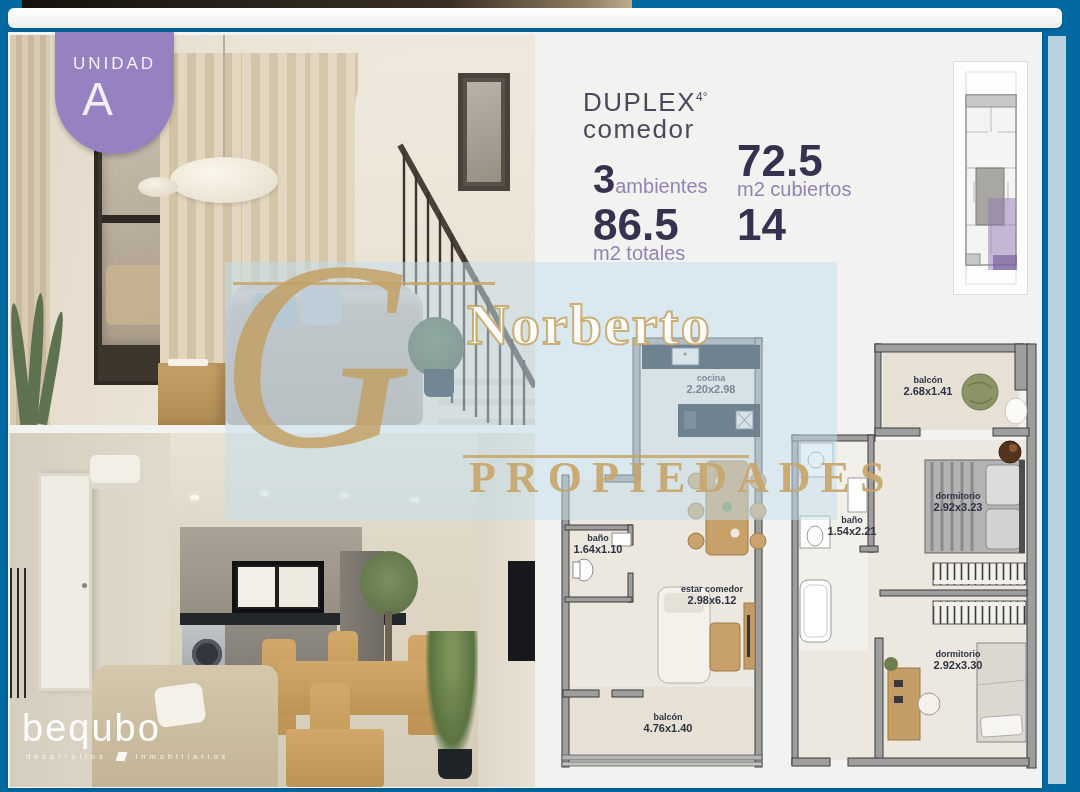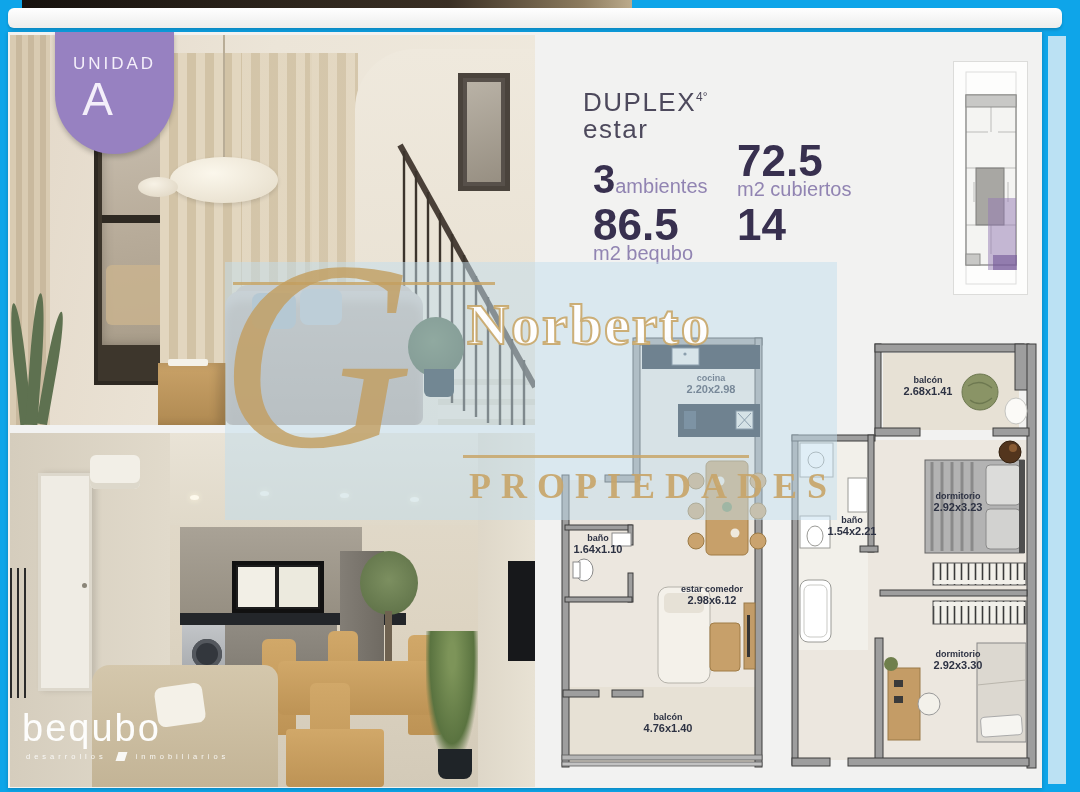--- a/index.html
+++ b/index.html
@@ -1,17 +1,17 @@
 <!DOCTYPE html>
 <html><head>
 <meta charset="utf-8">
 <style>
   * { margin:0; padding:0; box-sizing:border-box; }
   html,body { width:1080px; height:792px; background:#e7e7e6; font-family:"Liberation Sans",sans-serif; overflow:hidden; }
-  #canvas { position:relative; width:1080px; height:792px; background:#0ea5e9; }
+  #canvas { position:relative; width:1080px; height:792px; background:#0369a1; }
   .abs { position:absolute; }
 
   
   .top-remnant { left:22px; top:0; width:610px; height:8px;
     background:linear-gradient(90deg,#17120e,#2e261d 45%,#3a2f24 70%,#8d7c5f 92%,#bcab8c); }
   .top-sheet { left:8px; top:8px; width:1054px; height:20px; border-radius:6px;
     background:linear-gradient(#ffffff,#ededec); box-shadow:0 2px 3px rgba(0,0,0,.18); }
   .page { left:8px; top:32px; width:1034px; height:756px; background:#f2f2f1;
     box-shadow:0 1px 4px rgba(0,0,0,.22); overflow:hidden; }
   .right-strip { left:1048px; top:36px; width:18px; height:748px; background:#f6f6f5; opacity:.75; }
@@ -131,22 +131,22 @@
 
   
   .watermark { left:217px; top:230px; width:612px; height:258px;
     background:rgba(193,222,238,.50); }
   .wm-line { position:absolute; background:#c8a668; opacity:.85; height:3px; }
   .wm-g { position:absolute; left:-6px; top:-42px; font-family:"Liberation Serif",serif; font-style:italic;
     font-size:270px; line-height:270px; color:#c39e5f; opacity:.8; }
   .wm-name { position:absolute; left:242px; font-family:"Liberation Serif",serif; font-weight:700;
     font-size:58px; line-height:58px; color:rgba(255,255,255,.96);
     -webkit-text-stroke:2px rgba(200,166,104,.9); letter-spacing:2px; }
-  .wm-sub { position:absolute; left:244px; top:203px; font-family:"Liberation Serif",serif; font-weight:700;
-    font-size:36px; color:#c8a66b; letter-spacing:10px; opacity:.92; }
+  .wm-sub { position:absolute; left:244px; top:190px; font-family:"Liberation Serif",serif; font-weight:700;
+    font-size:44px; color:#c8a66b; letter-spacing:10px; opacity:.92; }
 
   
   .bequbo { left:14px; top:672px; color:#fdfdfc; }
   .bequbo .word { font-size:38px; font-weight:400; letter-spacing:2px; line-height:48px; }
   .bequbo .tag { display:flex; align-items:center; gap:10px; margin-top:0px; margin-left:4px;
     font-size:7.5px; letter-spacing:4px; opacity:.9; }
   .bequbo .mark { width:9px; height:9px; background:#fff; transform:skewX(-18deg); }
 </style>
 </head>
 <body>
@@ -240,34 +240,34 @@
       <div class="abs wood p2-coffee"></div>
     </div>
 
     <div class="abs badge">
       <span class="u">UNIDAD</span>
       <span class="a">A</span>
     </div>
 
     <div class="abs title">
       <span>DUPLEX</span><sup>4°</sup><br>
-      <span>estar</span>
+      <span>comedor</span>
     </div>
 
     <div class="abs stat stat-inline s-amb">
       <span class="num">3</span>
         <span class="lbl">ambientes</span>
     </div>
     <div class="abs stat s-cub">
       <div class="num">72.5</div>
       <div class="lbl">m2 cubiertos</div>
     </div>
     <div class="abs stat s-tot">
       <div class="num">86.5</div>
-      <div class="lbl">m2 bequbo</div>
+      <div class="lbl">m2 totales</div>
     </div>
     <div class="abs stat s-semi">
       <div class="num">14</div>
     </div>
 
     <div class="abs keyplan">
       <svg width="73" height="232" viewBox="0 0 73 232">
         <rect x="12" y="10" width="50" height="212" fill="none" stroke="#dddddc" stroke-width="1"></rect>
         <rect x="12" y="33" width="50" height="170" fill="#f4f4f2" stroke="#8f8f8d" stroke-width="1.4"></rect>
         <rect x="12" y="33" width="50" height="12" fill="#c8c8c6" stroke="#8f8f8d" stroke-width="1"></rect>

